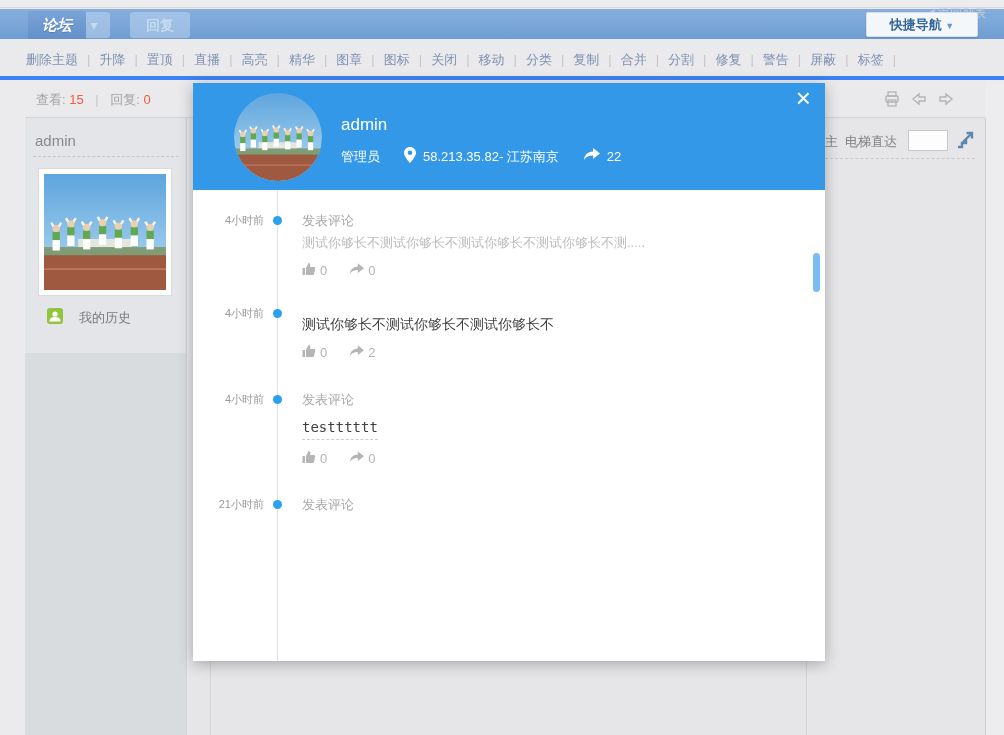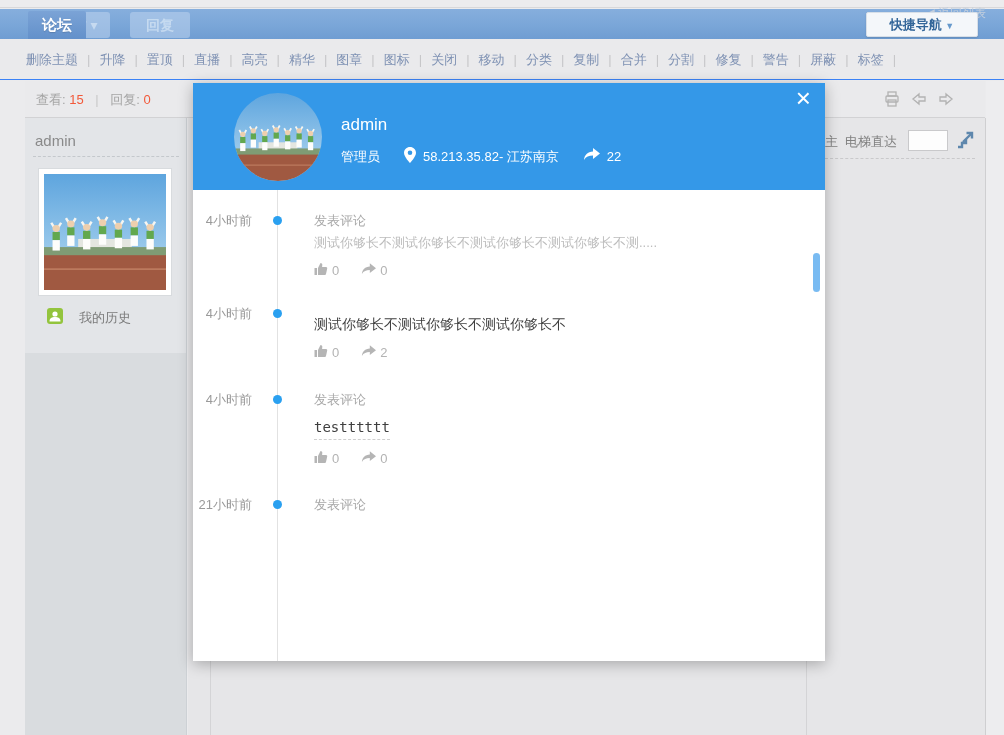--- a/index.html
+++ b/index.html
@@ -10,29 +10,29 @@
   
   .topstrip { position:absolute; left:0; top:0; width:1004px; height:8px; background:#ececee; border-bottom:1px solid #d8d8da; }
   .navbar { position:absolute; left:0; top:9px; width:1004px; height:30px;
             background:linear-gradient(180deg,#86aedd 0%,#7aa6d8 55%,#6f9dd2 100%); }
   .ghost-btn { position:absolute; top:3px; height:26px; border-radius:3px; background:rgba(190,212,238,.55);
                color:rgba(230,240,250,.55); font-size:14px; font-weight:bold; text-align:center; line-height:26px; }
   .ghost-post { left:46px; width:64px; }
   .ghost-reply { left:130px; width:60px; }
   .tab-active { position:absolute; left:28px; top:2px; width:58px; height:29px; background:linear-gradient(180deg,#7ba3d6,#6290ca);
                 color:#fff; font-size:15px; font-weight:bold; text-align:center; line-height:28px;
-                text-shadow:0 1px 1px rgba(0,0,0,.15); border-radius:2px 2px 0 0; }
+                text-shadow:0 1px 1px rgba(0,0,0,.15); border-radius:2px 2px 0 0;font-style:italic; }
   .back-list { position:absolute; right:18px; top:-4px; font-size:12px; color:#c3cfdd; }
   .quick-nav { position:absolute; right:26px; top:3px; width:112px; height:25px; background:#f4f7fa;
                border:1px solid #d7dfe8; border-radius:2px; color:#369; font-weight:bold; font-size:13px;
                text-align:center; line-height:23px; box-shadow:0 1px 2px rgba(0,0,0,.12); }
   .quick-nav .caret { font-size:9px; color:#69c; }
 
   
-  .modbar { position:absolute; left:0; top:39px; width:1004px; height:41px; background:#eaeaec; border-bottom:1px solid #3b82f6; }
+  .modbar { position:absolute; left:0; top:39px; width:1004px; height:41px; background:#eaeaec; border-bottom:4px solid #3b82f6; }
   .modbar-inner { position:absolute; left:26px; top:12px; font-size:13px; color:#7e91b3; }
   .modbar-inner span.item { cursor:pointer; }
   .modbar-inner span.item::after { content:"|"; color:#c6c6c8; margin:0 9px; font-weight:normal; }
 
   
   .statsbar { position:absolute; left:25px; top:81px; width:960px; height:37px; background:#eaeaec; border-bottom:1px solid #d2d2d4; }
   .stats-text { position:absolute; left:11px; top:10px; font-size:13px; color:#a5a5a5; }
   .stats-text b { font-weight:normal; color:#f2593a; }
   .stats-text .sep { color:#c8c8c8; margin:0 8px; }
   .page-icons { position:absolute; right:30px; top:9px; display:flex; gap:9px; }
@@ -73,23 +73,23 @@
   .m-meta { position:absolute; left:148px; top:64px; font-size:13px; display:flex; align-items:center; gap:7px; }
   .m-meta .gap { width:10px; }
   .m-close { position:absolute; right:14px; top:2px; font-size:26px; font-weight:300; color:#fff; cursor:pointer; line-height:1; }
 
   .modal-body { position:absolute; left:0; top:107px; width:100%; height:471px; overflow:hidden; }
   .tl-line { position:absolute; left:84px; top:0; bottom:0; width:1px; background:#e2e2e2; }
   .tl-scroll { position:absolute; right:5px; top:63px; width:7px; height:39px; border-radius:4px; background:#79bbf2; }
   .tl-wrap { position:absolute; left:0; top:0; width:100%; height:464px; overflow:hidden; padding-top:22px; padding-right:28px; }
 
   .entry { position:relative; display:flex; }
-  .entry-time { width:85px; flex:none; text-align:right; padding-right:26px; font-size:13px; color:#9a9a9a; line-height:17px; }
+  .entry-time { width:85px; flex:none; text-align:right; padding-right:14px; font-size:11px; color:#9a9a9a; line-height:17px; }
   .entry-dot { position:absolute; left:80px; top:4px; width:9px; height:9px; border-radius:50%; background:#2aa0f0; }
-  .entry-main { flex:1; margin-left:36px; min-width:0; }
+  .entry-main { flex:1; margin-left:24px; min-width:0; }
   .entry-action { font-size:13px; color:#a8a8a8; line-height:17px; }
   .entry-action .etitle { color:#aaa; }
   .entry-text { font-size:14px; color:#3f3f3f; line-height:26px; margin-top:8px; word-break:break-all; }
   .entry-text.tight { line-height:19px; margin-top:10px; }
   .entry-sub { font-size:13px; color:#bdbdbd; margin-top:5px; word-break:break-all; }
   .mono { font-family:"DejaVu Sans Mono","Liberation Mono",monospace; }
   .u-dash { border-bottom:1px dashed #cfcfcf; padding-bottom:2px; display:inline-block; }
   .entry-stats { margin-top:10px; display:flex; align-items:center; gap:22px; font-size:13px; color:#b3b3b3; }
   .stat { display:flex; align-items:center; gap:4px; }
   .mb1 { margin-bottom:26px; } .mb2 { margin-bottom:30px; } .mb3 { margin-bottom:29px; }

